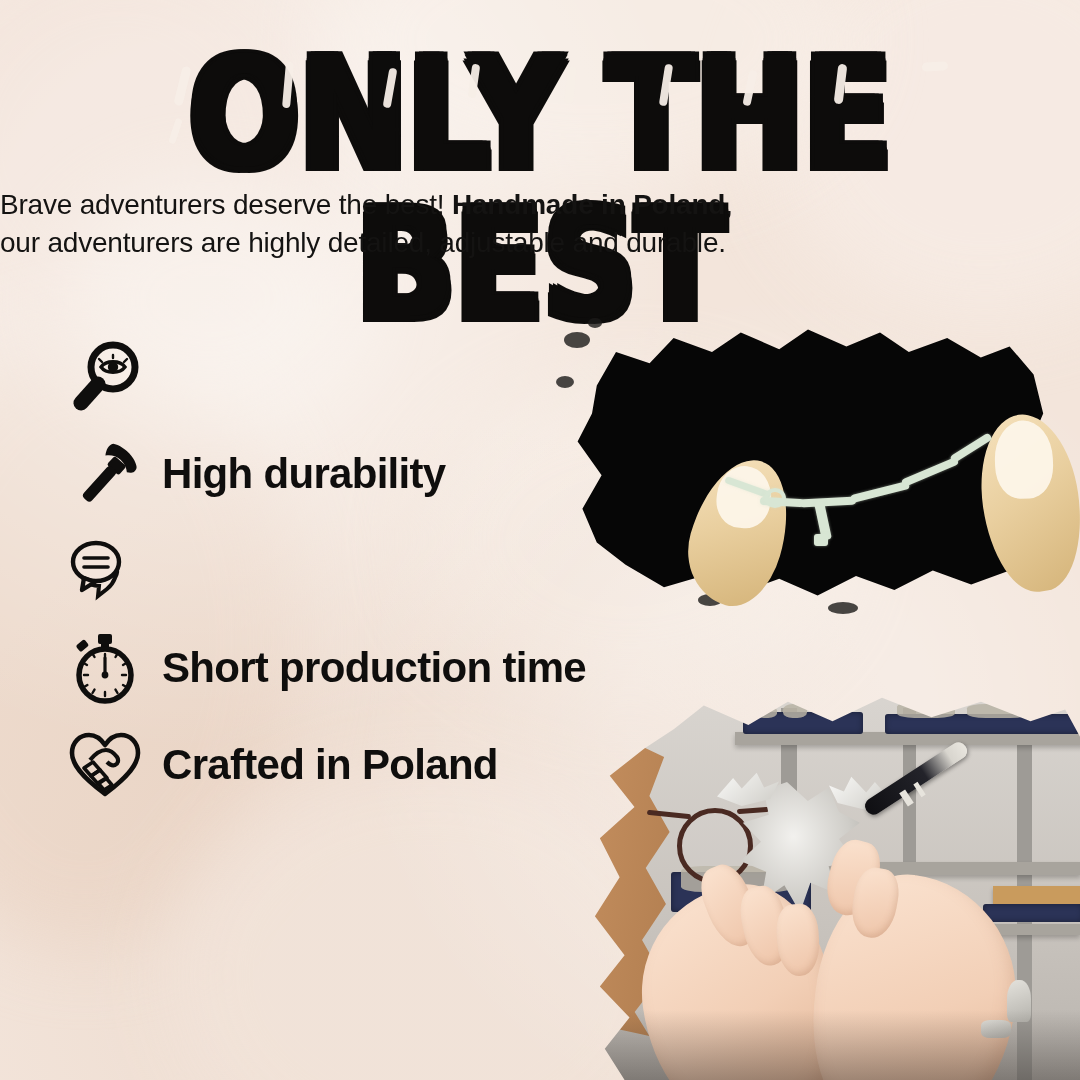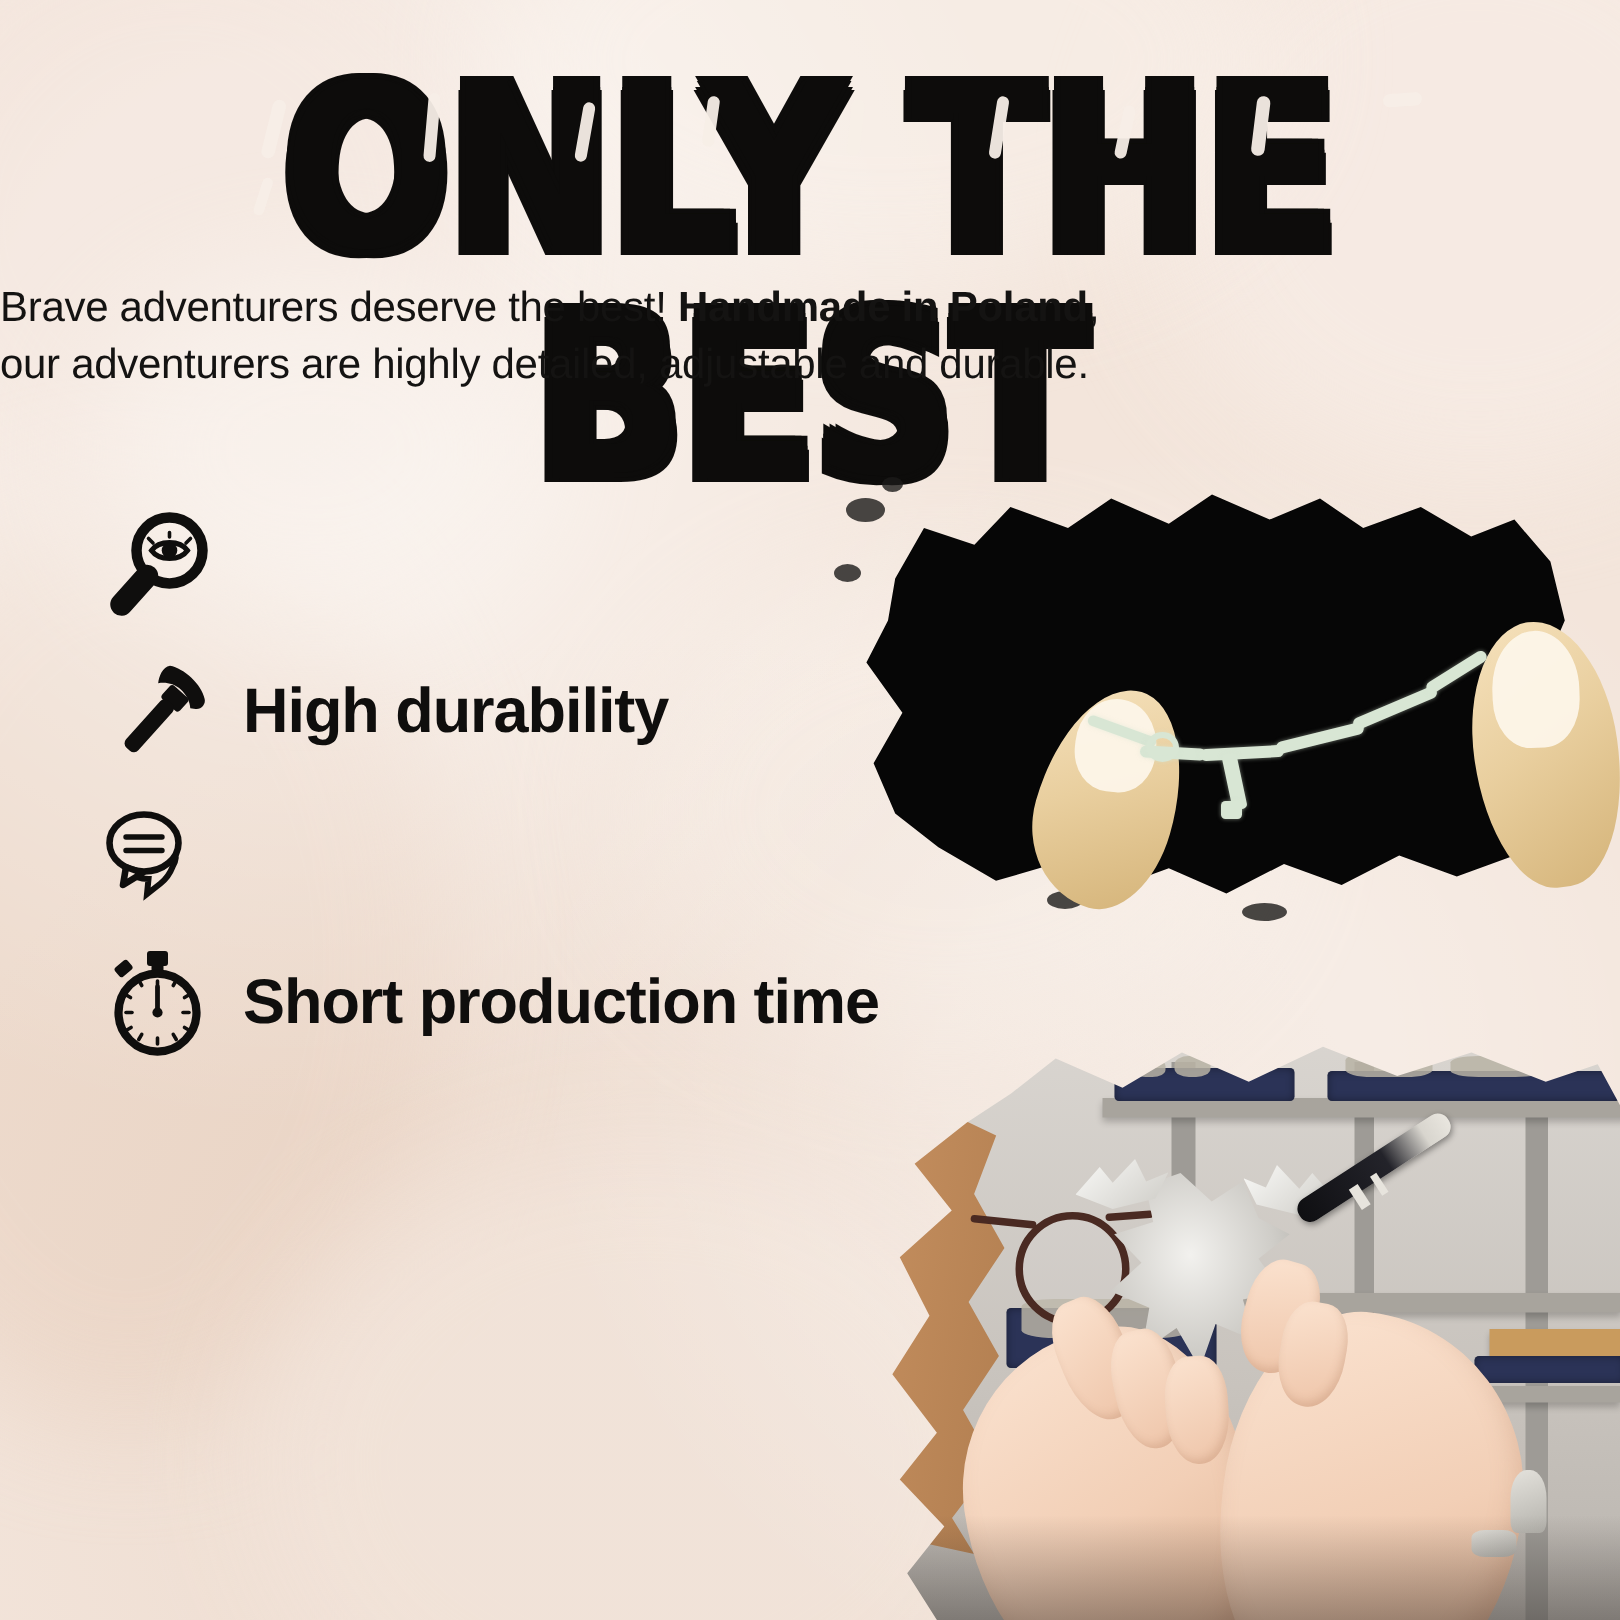--- a/index.html
+++ b/index.html
@@ -248,20 +248,36 @@
             <path d="M19 34 l-3.4 -2"></path>
               <path d="M55 54 l3.4 2"></path>
           </g>
           <path d="M37 44 v-17" stroke="#0f0e0d" stroke-width="3.2" stroke-linecap="round"></path>
           <circle cx="37" cy="44" r="3.4" fill="#0f0e0d"></circle>
         </svg>
       </span>
       <span class="f-label">Short production time</span>
     </div>
 
+    <div class="feature">
+      <span class="f-icon">
+        <svg width="74" height="74" viewBox="0 0 74 74">
+          <path d="M37 66 C13 48,4 36,4 25 C4 14,12 7,21 7 C28 7,33 11,37 17
+                   C41 11,46 7,53 7 C62 7,70 14,70 25 C70 36,61 48,37 66 Z" fill="none" stroke="#0f0e0d" stroke-width="4.6" stroke-linejoin="round"></path>
+          <path d="M22 32 C27 26,33 22,38 22 C42 22,46 25,49 29 C51 32,50 36,47 37
+                   C44 38,41 36,39 34" fill="none" stroke="#0f0e0d" stroke-width="4.2" stroke-linejoin="round"></path>
+          <g stroke="#0f0e0d" stroke-width="3.6" stroke-linejoin="round" fill="none">
+            <path d="M16 40 l9 -6 l7 8 l-9 6 Z"></path>
+            <path d="M23 48 l9 -6 l7 8 l-9 6 Z"></path>
+            <path d="M30 55 l8 -5 l6 7 l-8 5 Z"></path>
+          </g>
+        </svg>
+      </span>
+      <span class="f-label">Crafted in Poland</span>
+    </div>
   </div>
 
   <div class="photo" id="photo-top">
     <div class="blob-black"></div>
     <div class="blob-speck" style="left:36px;  top:26px;  width:26px; height:16px;"></div>
     <div class="blob-speck" style="left:28px;  top:70px;  width:18px; height:12px;"></div>
     <div class="blob-speck" style="left:60px;  top:12px;  width:14px; height:10px;"></div>
     <div class="blob-speck" style="left:500px; top:150px; width:20px; height:14px;"></div>
     <div class="blob-speck" style="left:170px; top:288px; width:24px; height:12px;"></div>
     <div class="blob-speck" style="left:300px; top:296px; width:30px; height:12px;"></div>

